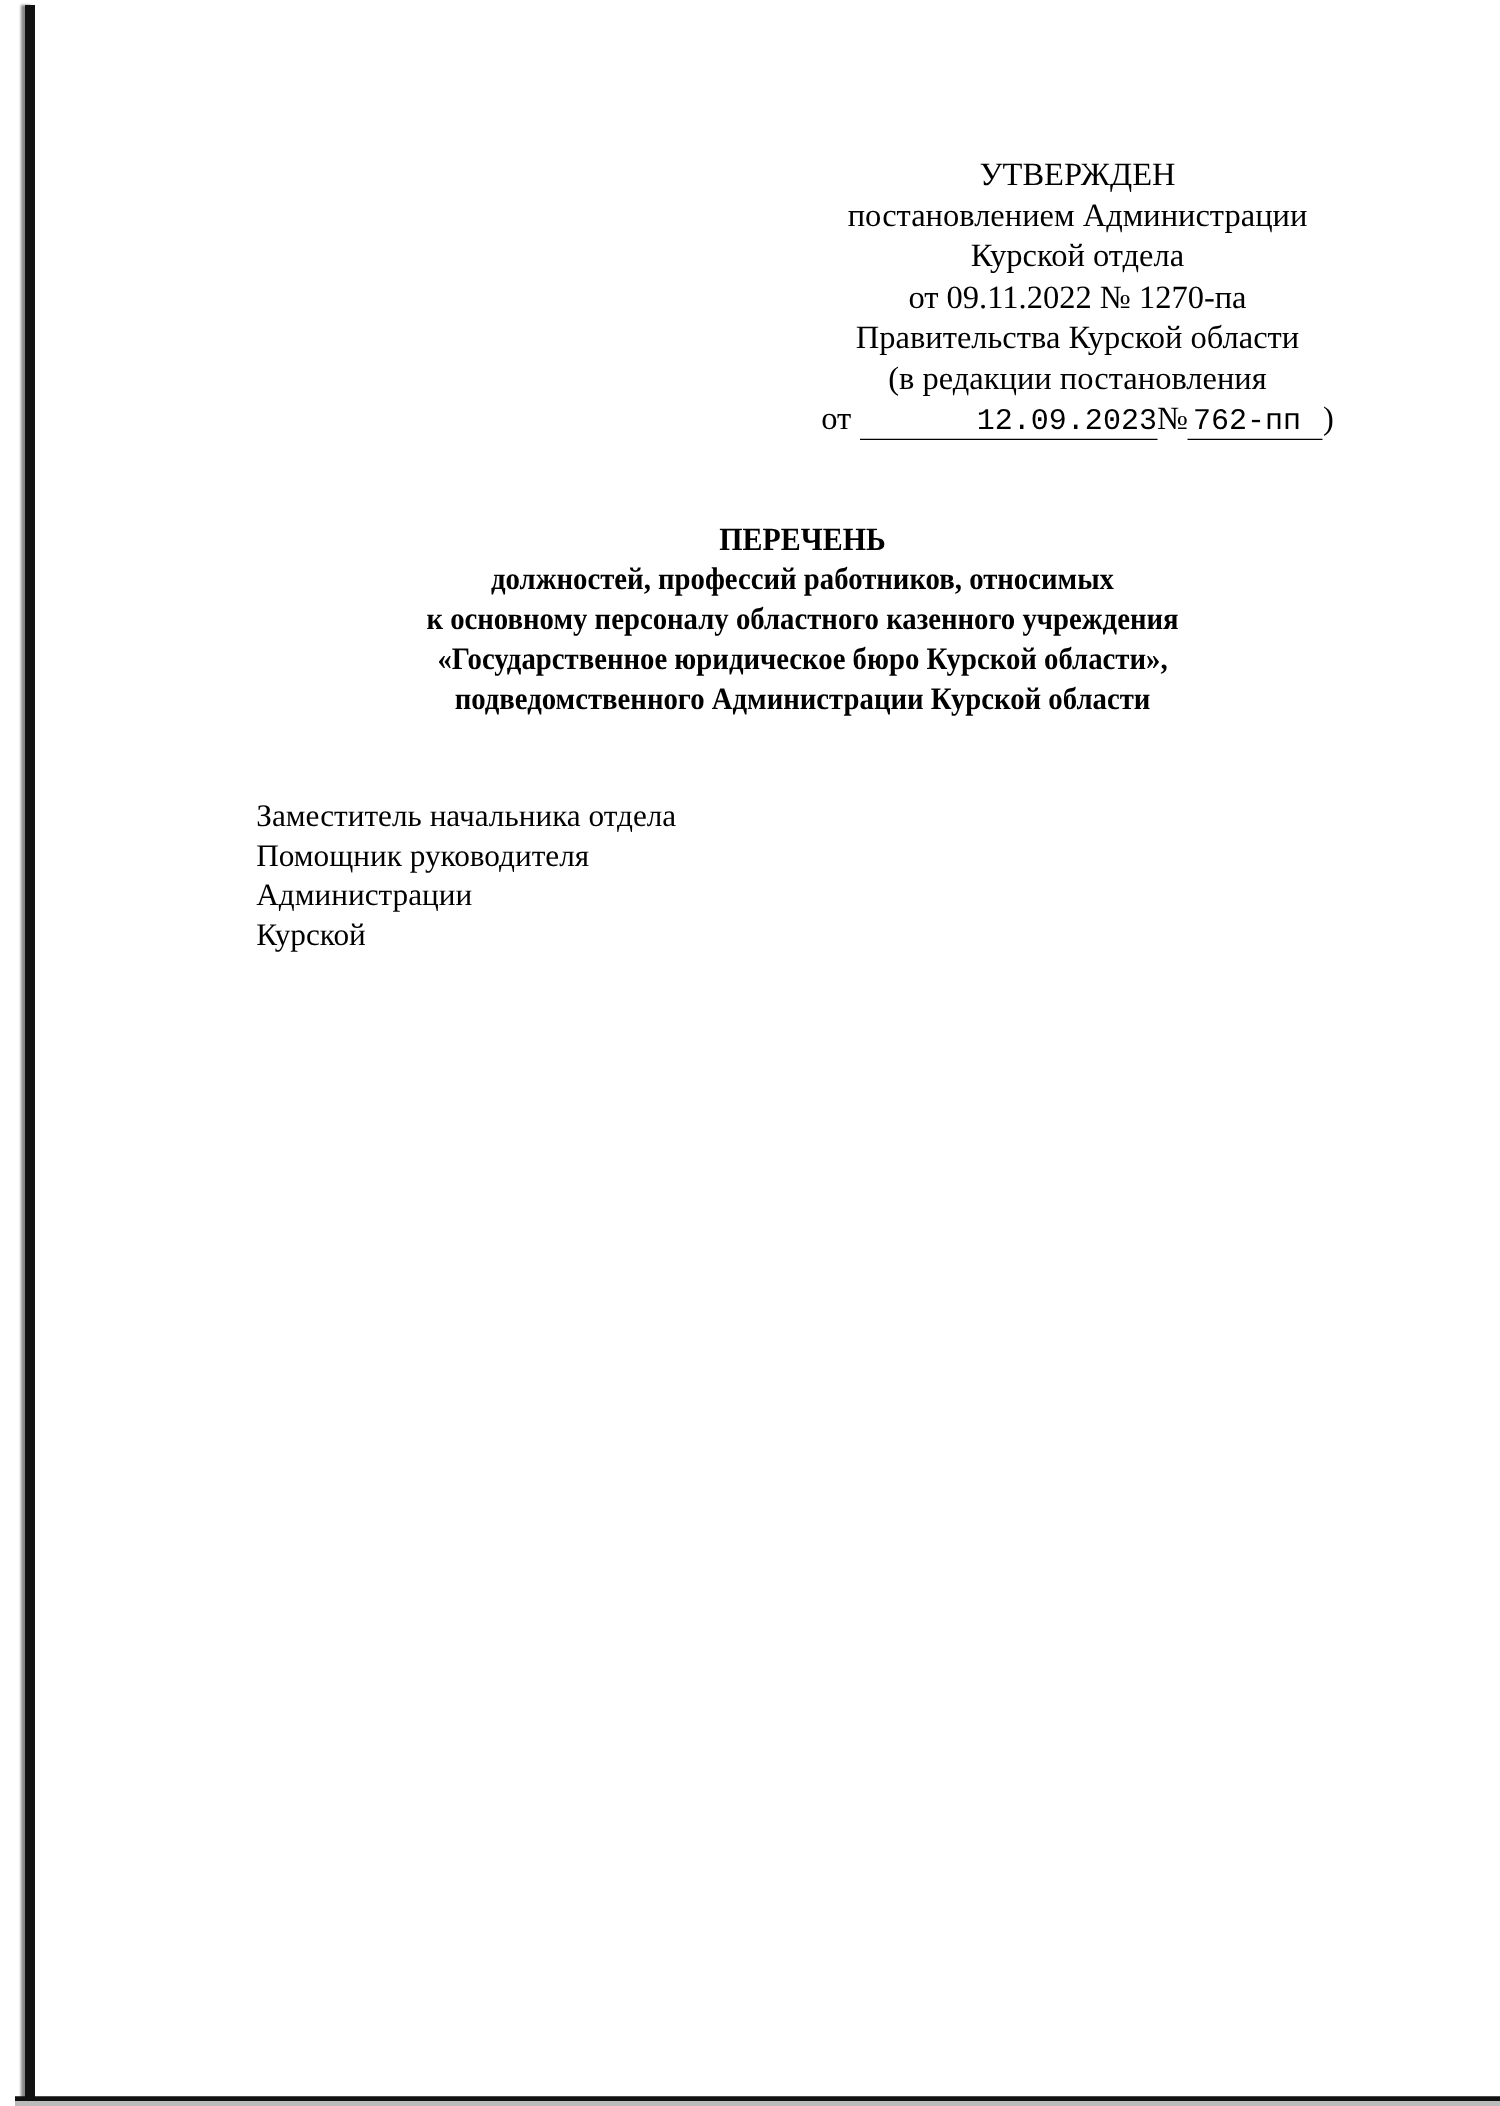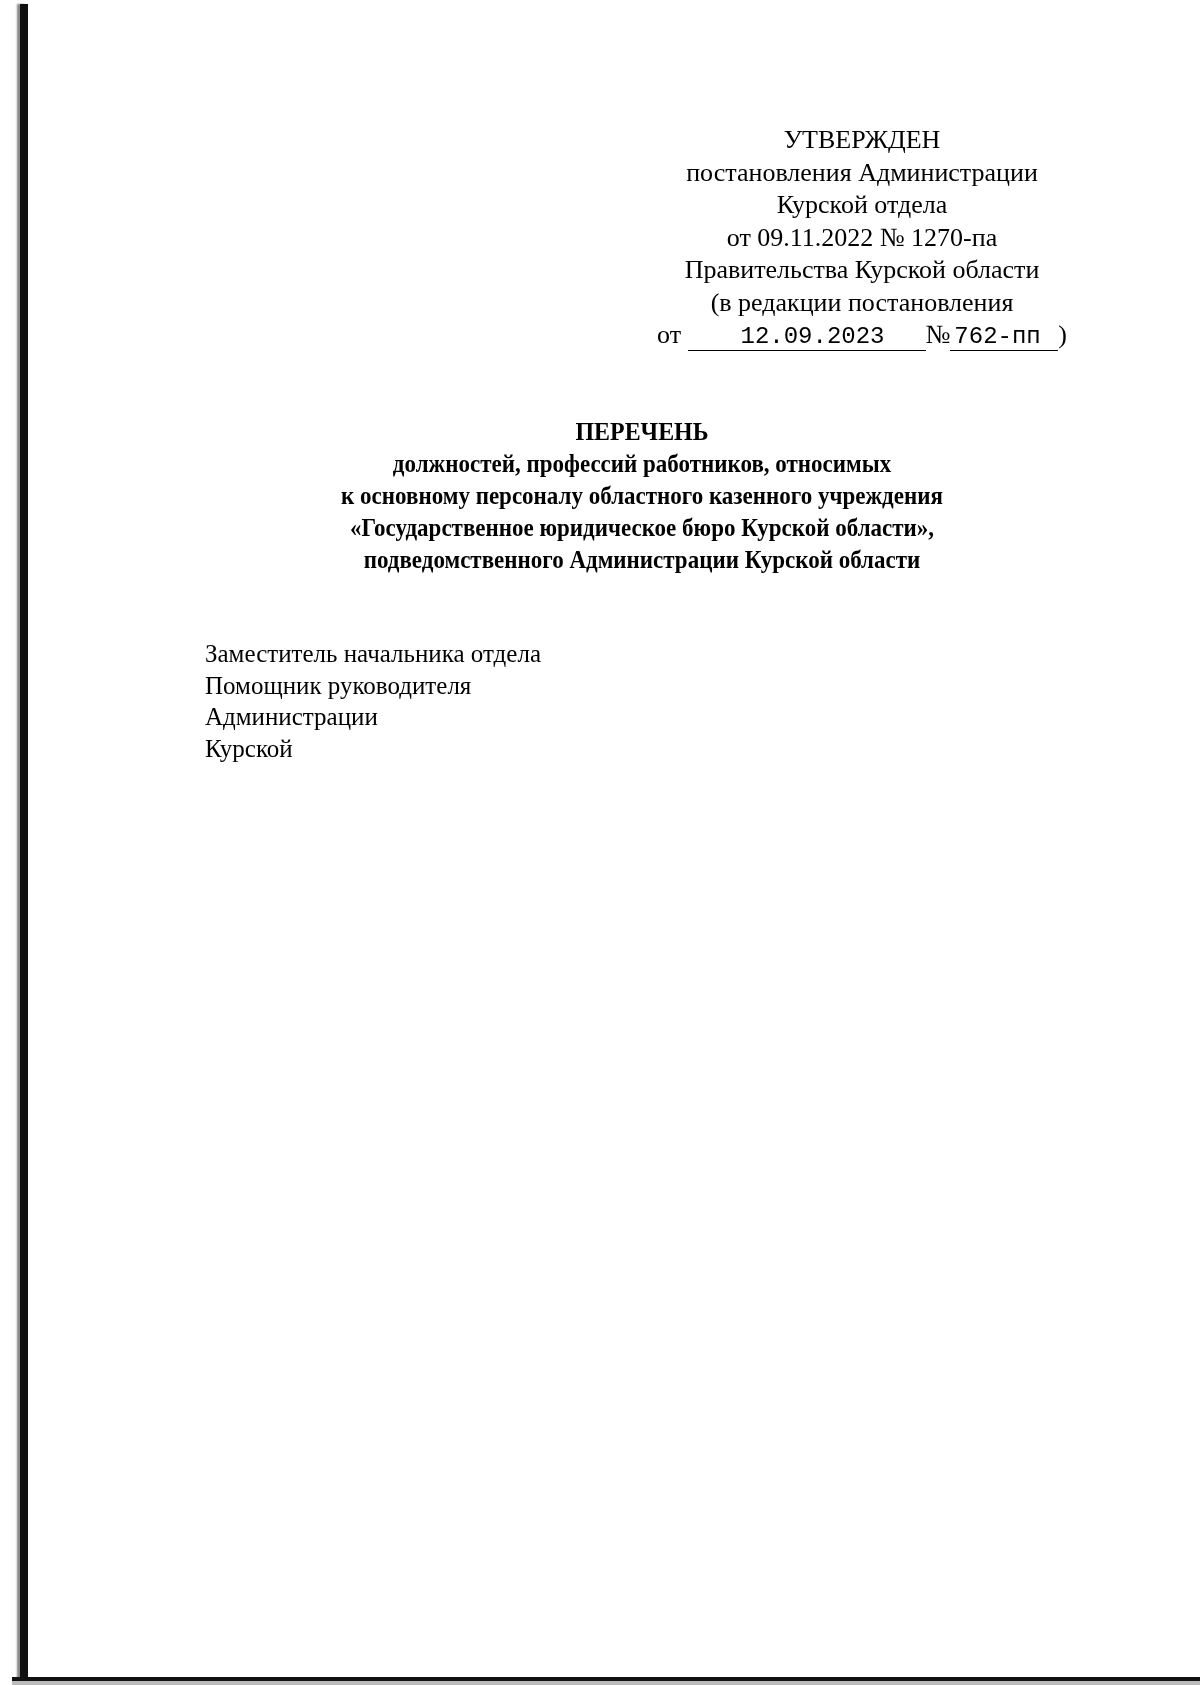--- a/index.html
+++ b/index.html
@@ -11,21 +11,21 @@
   .edge-bottom { position: absolute; left: 0; top: 1677px; width: 1200px; height: 4px; background: #111; }
   .edge-bottom-noise { position: absolute; left: 0; top: 1681px; width: 1200px; height: 4px; background: #bbb; }
 
   .serif { font-family: "Liberation Serif", "DejaVu Serif", serif; color: #000; }
 
   .approval { position: absolute; left: 610px; top: 124px; width: 480px; text-align: center;
     font-size: 26px; line-height: 32.5px; }
   .approval .ln { display: block; white-space: nowrap; }
   .mono { font-family: "Liberation Mono", "DejaVu Sans Mono", monospace; font-size: 24px; }
   .uline { border-bottom: 1.5px solid #000; display: inline-block; line-height: 26px; }
-  .date-field { width: 238px; text-align: center; padding-left: 12px; box-sizing: border-box; }
+  .date-field { width: 238px; text-align: right; padding-left: 12px; box-sizing: border-box; }
   .num-field { width: 108px; text-align: left; padding-left: 4px; box-sizing: border-box; }
 
   .title-block { position: absolute; left: 230px; top: 416px; width: 800px; text-align: center;
     font-weight: bold; font-size: 25px; line-height: 32px; transform: scaleX(0.92); transform-origin: center top; }
   .title-block .heading { font-size: 26px; }
   .title-block .ln { display: block; white-space: nowrap; }
 
   .positions { position: absolute; left: 193px; top: 638px; font-size: 25px; line-height: 31.5px; }
   .positions .item { display: block; white-space: nowrap; }
 </style>
@@ -33,21 +33,21 @@
 <body>
 
 <div class="page">
   <div class="edge-left"></div>
   <div class="edge-right"></div>
   <div class="edge-bottom"></div>
   <div class="edge-bottom-noise"></div>
 
   <div class="approval serif">
     <span class="ln">УТВЕРЖДЕН</span>
-    <span class="ln">постановления Администрации</span>
+    <span class="ln">постановлением Администрации</span>
     <span class="ln">Курской отдела</span>
     <span class="ln">от 09.11.2022 № 1270-па</span>
     <span class="ln">Правительства Курской области</span>
     <span class="ln">(в редакции постановления</span>
     <span class="ln">
       <span>от</span>
       <span class="uline date-field mono">12.09.2023</span><span>№</span><span class="uline num-field mono">762-пп</span><span>)</span>
     </span>
   </div>
 

